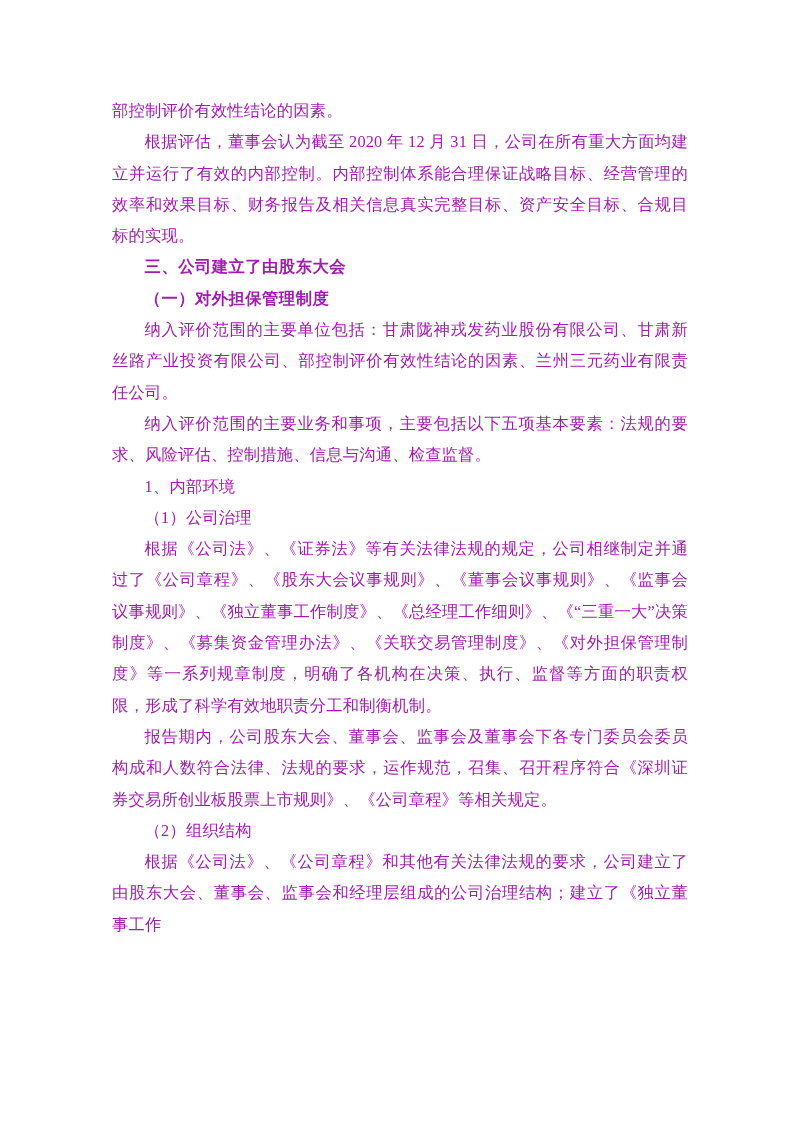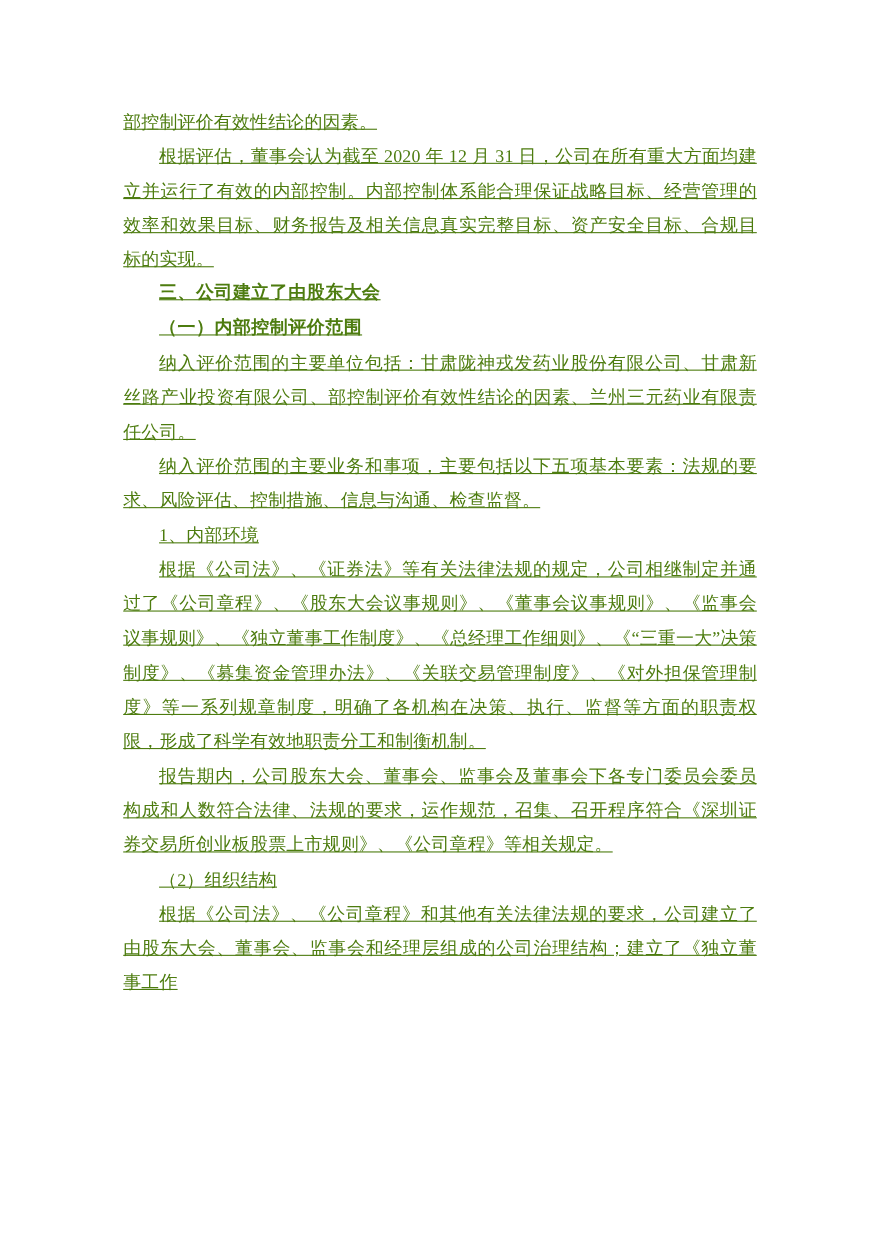--- a/index.html
+++ b/index.html
@@ -10,22 +10,21 @@
   .page {
     position: relative;
     width: 793px;
     height: 1122px;
     margin: 0;
     background: #ffffff;
     box-sizing: border-box;
     padding: 95px 105px 0 112px;
     overflow: hidden;
     font-family: "Liberation Serif", "DejaVu Serif", serif;
-    color: #4d7c0f;
-    text-decoration: underline;
+    color: #a21caf;
   }
   .para {
     margin: 0;
     font-size: 16.3px;
     line-height: 31.3px;
     text-align: justify;
     text-indent: 2em;
     word-break: normal;
     letter-spacing: 0.2px;
   }
@@ -38,21 +37,22 @@
     letter-spacing: 0.5px;
   }
 </style>
 </head>
 <body>
 
 <div class="page">
   <p class="para noindent">部控制评价有效性结论的因素。</p>
   <p class="para">根据评估，董事会认为截至 2020 年 12 月 31 日，公司在所有重大方面均建立并运行了有效的内部控制。内部控制体系能合理保证战略目标、经营管理的效率和效果目标、财务报告及相关信息真实完整目标、资产安全目标、合规目标的实现。</p>
   <p class="para heading">三、公司建立了由股东大会</p>
-  <p class="para heading">（一）内部控制评价范围</p>
+  <p class="para heading">（一）对外担保管理制度</p>
   <p class="para">纳入评价范围的主要单位包括：甘肃陇神戎发药业股份有限公司、甘肃新丝路产业投资有限公司、部控制评价有效性结论的因素、兰州三元药业有限责任公司。</p>
   <p class="para">纳入评价范围的主要业务和事项，主要包括以下五项基本要素：法规的要求、风险评估、控制措施、信息与沟通、检查监督。</p>
   <p class="para">1、内部环境</p>
+  <p class="para">（1）公司治理</p>
   <p class="para">根据《公司法》、《证券法》等有关法律法规的规定，公司相继制定并通过了《公司章程》、《股东大会议事规则》、《董事会议事规则》、《监事会议事规则》、《独立董事工作制度》、《总经理工作细则》、《“三重一大”决策制度》、《募集资金管理办法》、《关联交易管理制度》、《对外担保管理制度》等一系列规章制度，明确了各机构在决策、执行、监督等方面的职责权限，形成了科学有效地职责分工和制衡机制。</p>
   <p class="para">报告期内，公司股东大会、董事会、监事会及董事会下各专门委员会委员构成和人数符合法律、法规的要求，运作规范，召集、召开程序符合《深圳证券交易所创业板股票上市规则》、《公司章程》等相关规定。</p>
   <p class="para">（2）组织结构</p>
   <p class="para">根据《公司法》、《公司章程》和其他有关法律法规的要求，公司建立了由股东大会、董事会、监事会和经理层组成的公司治理结构；建立了《独立董事工作</p>
 </div>
 
 </body></html>

